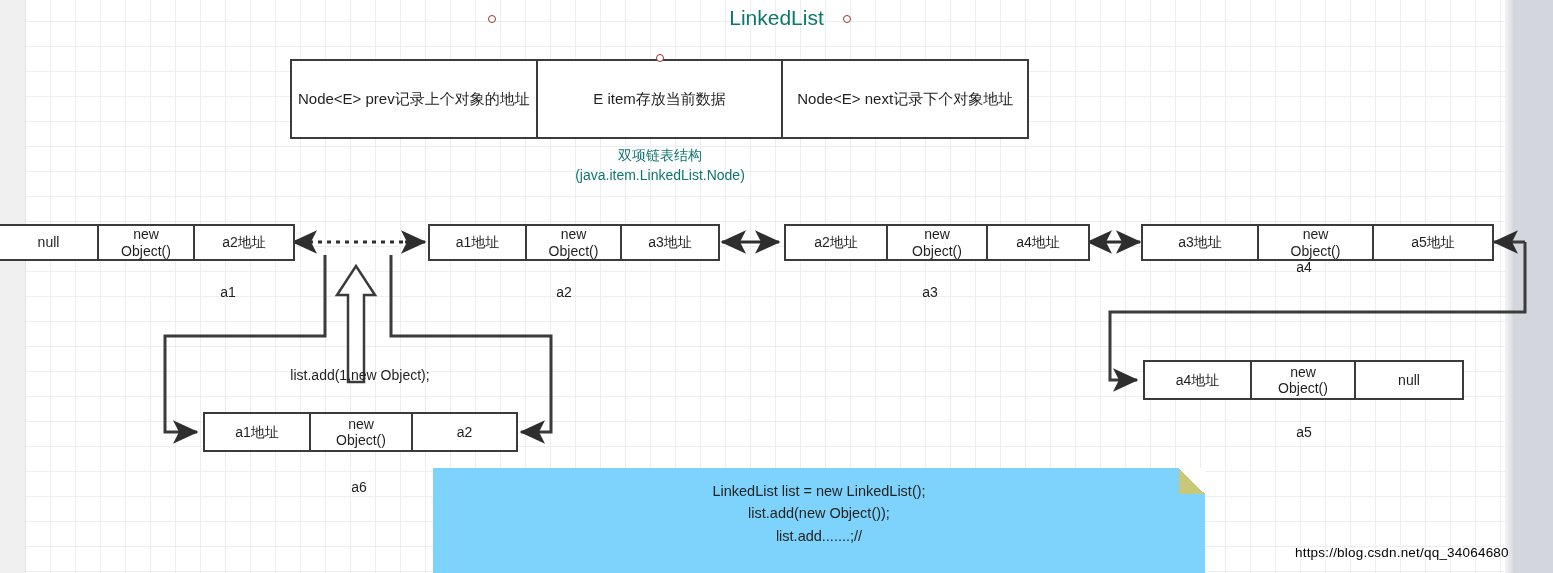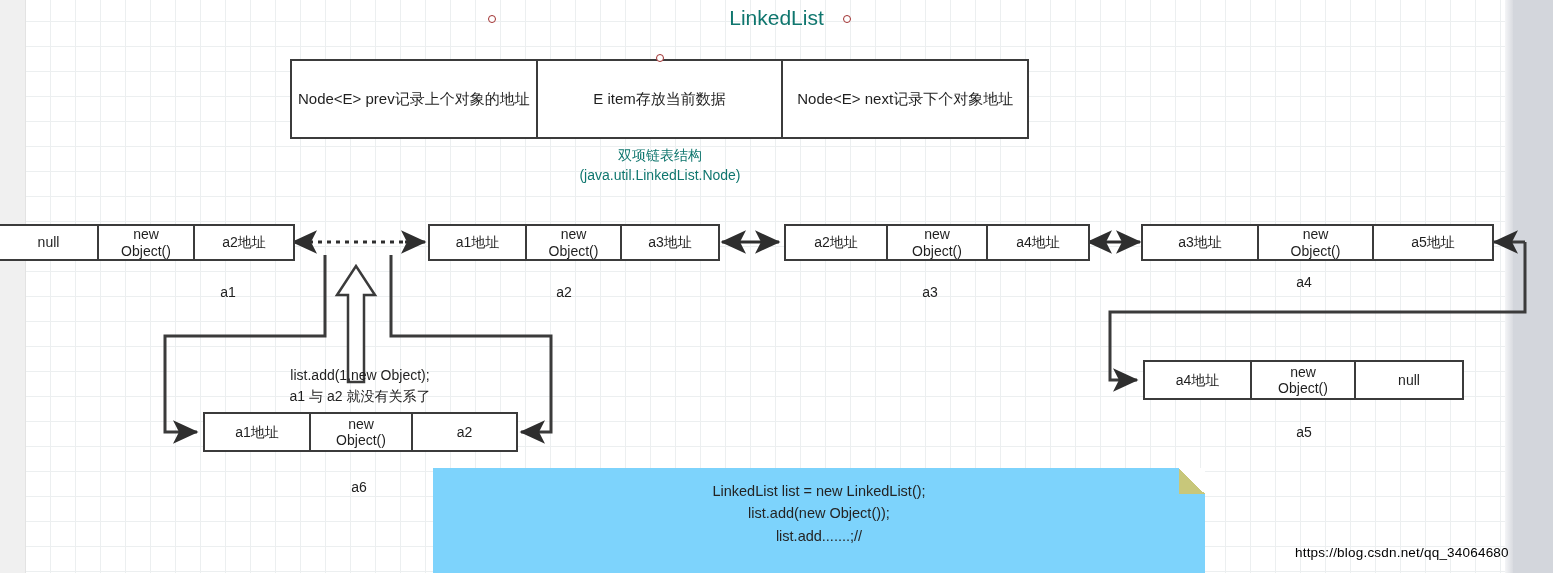--- a/index.html
+++ b/index.html
@@ -154,21 +154,21 @@
       <span>存放当前数据</span>
     </div>
     <div class="scell">
       <span>Node&lt;E&gt; next</span>
       <span>记录下个对象地址</span>
     </div>
   </div>
 
   <div class="caption">
     <div>双项链表结构</div>
-    <div>(java.util.LinkedList.Node)</div>
+    <div>(java.item.LinkedList.Node)</div>
   </div>
 
   <svg class="wires" viewBox="0 0 1553 573" xmlns="http://www.w3.org/2000/svg">
     <defs>
       <marker id="ah" markerWidth="9" markerHeight="9" refX="8" refY="4.5" orient="auto" markerUnits="strokeWidth">
         <path d="M0,0.6 L8.5,4.5 L0,8.4 L2,4.5 Z" fill="#2e2e2e"></path>
       </marker>
       <marker id="ahs" markerWidth="9" markerHeight="9" refX="8" refY="4.5" orient="auto" markerUnits="strokeWidth">
         <path d="M0,0.6 L8.5,4.5 L0,8.4 L2,4.5 Z" fill="#2e2e2e"></path>
       </marker>
@@ -231,41 +231,40 @@
     <div class="cell" style="width:102px;">a4地址</div>
   </div>
   <div class="node-label" style="left:884px;top:284px;width:92px;">a3</div>
 
   <div class="node" style="left:1141px;top:224px;width:353px;height:37px;">
     <div class="cell" style="width:114px;">a3地址</div>
     <div class="cell" style="width:115px;">new
 Object()</div>
     <div class="cell" style="width:120px;">a5地址</div>
   </div>
-  <div class="node-label" style="left:1258px;top:274px;width:92px;">a4</div>
+  <div class="node-label" style="left:1258px;top:259px;width:92px;">a4</div>
 
   <div class="node" style="left:1143px;top:360px;width:321px;height:40px;">
     <div class="cell" style="width:105px;">a4地址</div>
     <div class="cell" style="width:104px;">new
 Object()</div>
     <div class="cell" style="width:108px;">null</div>
   </div>
   <div class="node-label" style="left:1258px;top:424px;width:92px;">a5</div>
 
   <div class="node" style="left:203px;top:412px;width:315px;height:40px;">
     <div class="cell" style="width:104px;">a1地址</div>
     <div class="cell" style="width:102px;">new
 Object()</div>
     <div class="cell" style="width:105px;">a2</div>
   </div>
   <div class="node-label" style="left:313px;top:479px;width:92px;">a6</div>
 
   <div class="annot">
     <div>list.add(1,new Object);</div>
-    <div>a1 与 a2 就没有关系了</div>
   </div>
 
   <div class="sticky">
     <div class="fold"></div>
     <div class="sticky-text">LinkedList list = new LinkedList();
 list.add(new Object());
 list.add.......;//</div>
   </div>
 
   <div class="right-panel"></div>

